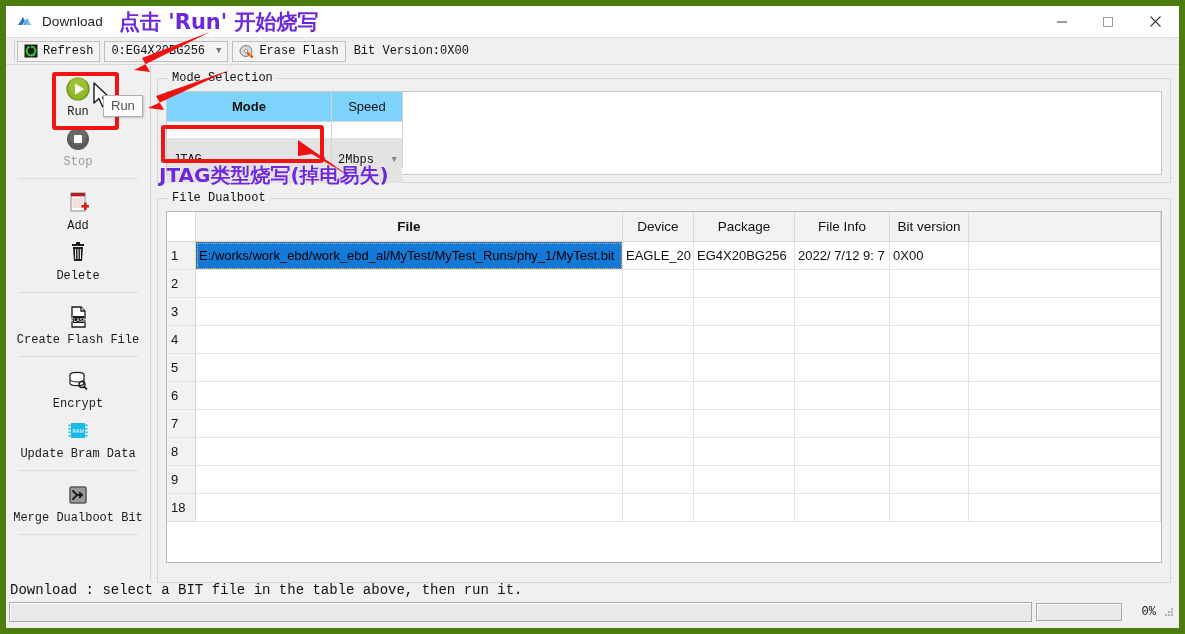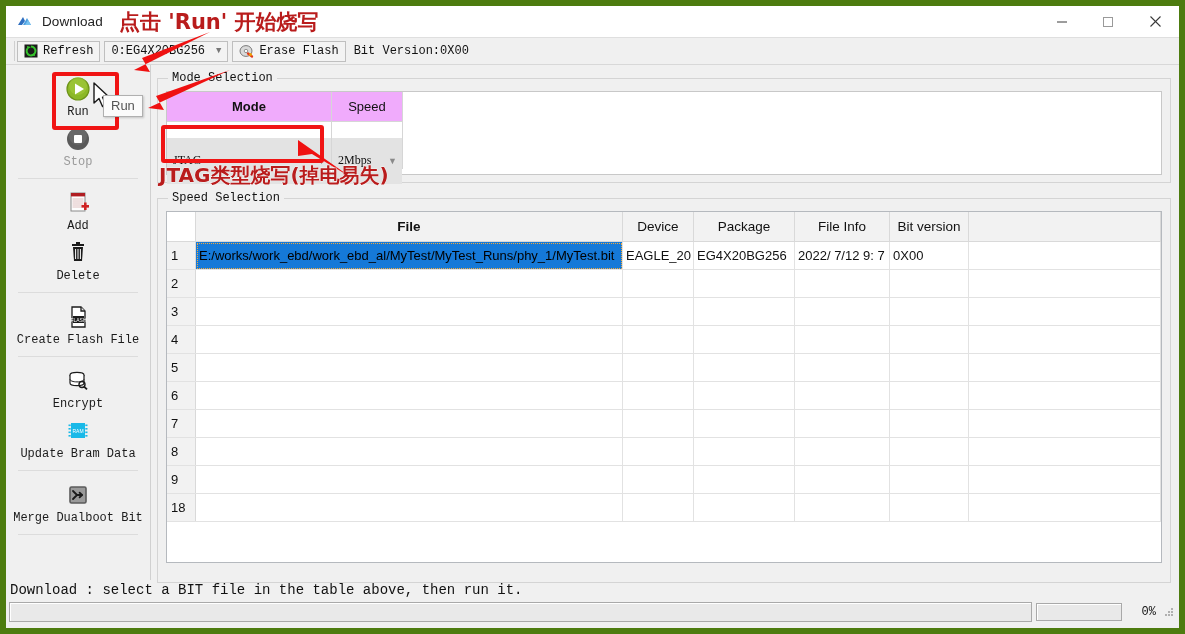--- a/index.html
+++ b/index.html
@@ -125,33 +125,33 @@
   #file-group{height:392px;padding-bottom:4px;}
 
   
   .mode-wrap{
     border:1px solid #c8c8c8;background:#fff;
     width:100%;height:84px;box-sizing:border-box;position:relative;
   }
   table.modetab{border-collapse:collapse;}
   table.modetab th{
     border:1px solid #d6d6d6;border-top:none;border-left:none;
-    background:#f0abfc;height:27px;font-size:13px;font-weight:bold;
+    background:#7dd3fc;height:27px;font-size:13px;font-weight:bold;
     font-family:"Liberation Sans", sans-serif;
     color:#111;
   }
   table.modetab th.speed{font-weight:normal;font-size:13px;}
   table.modetab td{
     border:1px solid #d6d6d6;border-top:none;border-left:none;
     height:27px;padding:0;
   }
   .cellcombo{
     height:100%;width:100%;display:flex;align-items:center;
     background:#e3e3e3;padding-left:6px;box-sizing:border-box;
-    font-family:Liberation Serif, serif;font-size:12px;color:#111;
+    font-family:Liberation Mono, monospace;font-size:12px;color:#111;
     position:relative;
     margin-top:31px;
   }
   .cellcombo .caret{position:absolute;right:5px;color:#8a8a8a;font-size:9px;}
 
   
   .tablebox{
     border:1px solid #b5b9be;background:#fff;
     width:100%;height:352px;box-sizing:border-box;overflow:hidden;
   }
@@ -202,21 +202,21 @@
   }
   .grip{
     width:14px;height:14px;position:relative;margin-left:2px;
   }
   .grip i{position:absolute;width:2px;height:2px;background:#b0b0b0;}
 
   
   .anno{position:absolute;pointer-events:none;}
   .anno-text{
     font-family:"DejaVu Sans", sans-serif;
-    font-weight:bold;color:#b91c1c;
+    font-weight:bold;color:#6d28d9;
     -webkit-text-stroke:0.6px #ffffff;
     paint-order:stroke fill;
     white-space:nowrap;
   }
   .redbox{
     position:absolute;border:4px solid #f01414;border-radius:3px;
     pointer-events:none;
   }
   .tooltip{
     position:absolute;background:#fbfbfb;border:1px solid #b0b0b0;
@@ -445,21 +445,21 @@
                   <span class="caret">▼</span>
                 </div>
               </td>
             </tr>
           </tbody>
             </table>
         </div>
       </fieldset>
 
       <fieldset class="grp" id="file-group">
-        <legend>Speed Selection</legend>
+        <legend>File Dualboot</legend>
         <div class="tablebox">
           <table class="filetab">
             <thead>
               <tr>
                 <th class="rowh"></th>
                 <th class="filehdr" style="width:424px">File</th>
                 <th style="width:68px">Device</th>
                 <th style="width:98px">Package</th>
                 <th style="width:92px">File Info</th>
                 <th style="width:76px">Bit version</th>

